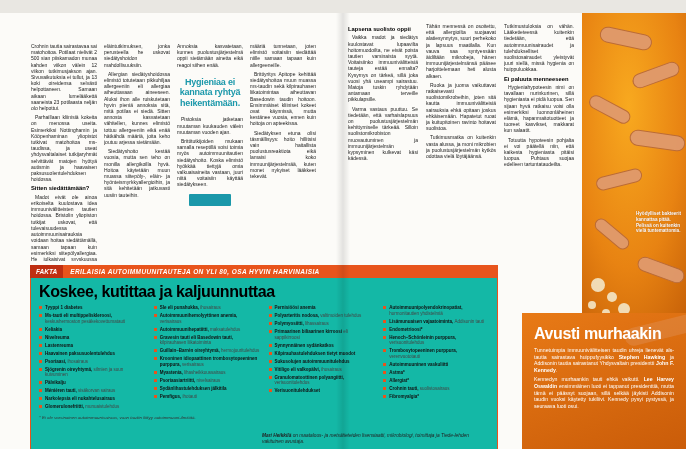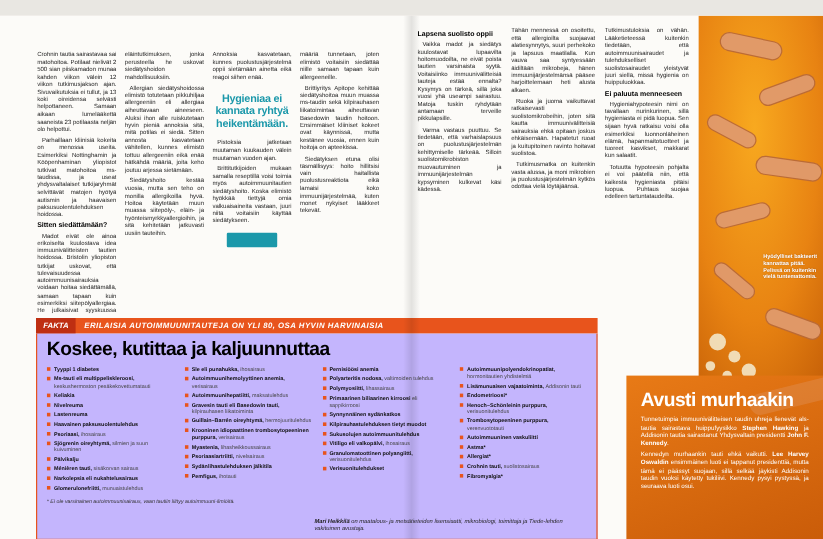--- a/index.html
+++ b/index.html
@@ -23,21 +23,21 @@
   .pull-quote{
     color:#1b98aa;font-weight:bold;font-size:9px;line-height:10.5px;
     text-align:center;margin:9px 0 8px 0;letter-spacing:-.2px;}
   .accent-chip{width:42px;height:12px;background:#1b98aa;margin:6px auto 0 auto;border-radius:1px;}
   
   .fakta{position:absolute;left:30px;top:252px;width:468px;height:188px;}
   .fakta-band{display:flex;align-items:stretch;height:13px;background:#e8541c;color:#fff;
     font-weight:bold;font-style:italic;font-size:6.5px;line-height:13px;}
   .fakta-kicker{background:#bf2f12;padding:0 6px;}
   .fakta-banner{padding:0 7px;letter-spacing:.4px;white-space:nowrap;overflow:hidden;}
-  .fakta-body{position:relative;background:#c4b5fd;border:1.5px solid #e8541c;border-top:none;
+  .fakta-body{position:relative;background:#14b8a6;border:1.5px solid #e8541c;border-top:none;
     height:172px;box-sizing:border-box;padding:5px 8px 4px 8px;}
   .fakta-title{margin:0 0 5px 0;font-size:16px;line-height:17px;font-weight:bold;
     letter-spacing:-.4px;color:#000;}
   .fakta-cols{display:flex;gap:9px;}
   .fakta-col{flex:1 1 0;margin:0;padding:0;list-style:none;font-size:4.5px;line-height:5.5px;
     overflow:hidden;max-height:122px;}
   .fakta-col li{position:relative;padding-left:6px;margin:0 0 2.5px 0;color:#444;}
   .fakta-col li b{color:#111;}
   .fakta-col .sq{position:absolute;left:0;top:1px;width:3px;height:3px;background:#e8541c;}
   .fakta-foot{font-style:italic;font-size:4.4px;line-height:5.4px;color:#333;margin-top:3px;}

